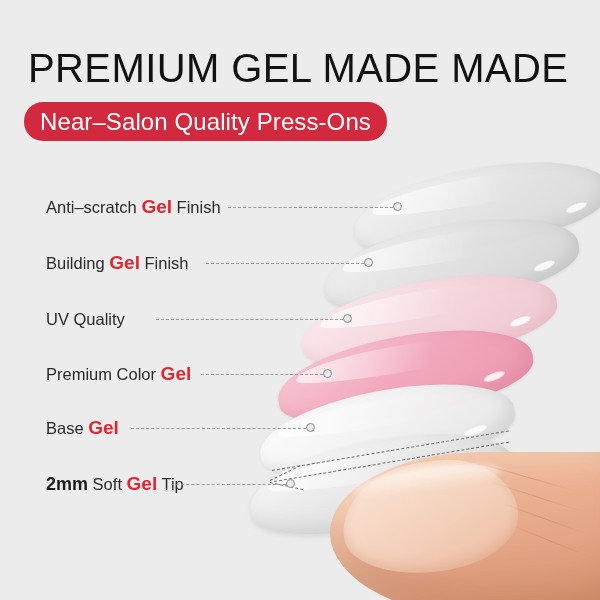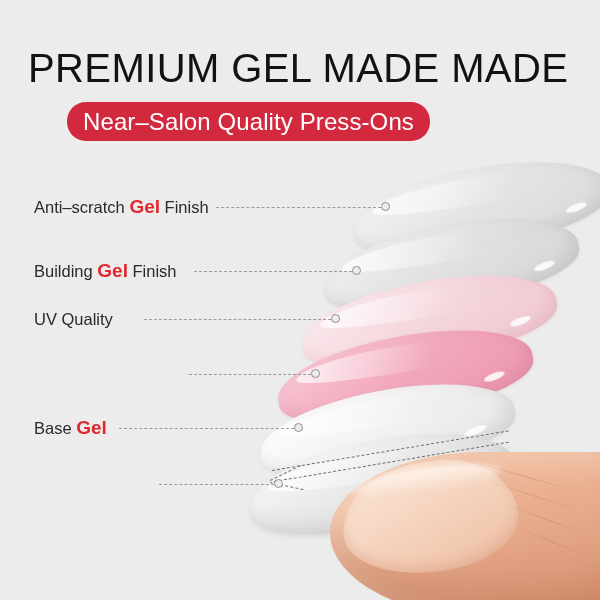--- a/index.html
+++ b/index.html
@@ -18,29 +18,28 @@
     position:absolute; left:28px; top:48px;
     font-size:40px; font-weight:400; color:#121212;
     letter-spacing:0.4px; white-space:nowrap; line-height:1;
   }
   .badge {
     position:absolute; left:24px; top:102px;
     height:39px; padding:16px 16px;
     background:#d3293f; border-radius:19px;
     display:flex; align-items:center;
     white-space:nowrap;
-    margin-left:43px;
   }
   .badge-text {
     color:#ffffff; font-size:24px; font-weight:400;
     letter-spacing:0.1px; line-height:1;
   }
 
   
-  .callout { position:absolute; left:4px; width:540px; height:26px; }
+  .callout { position:absolute; left:16px; width:540px; height:26px; }
   .label {
     position:absolute; left:30px; top:0;
     font-size:16.5px; color:#2a2a2a; white-space:nowrap;
     line-height:26px;
   }
   .label .gel { color:#e3252f; font-weight:700; font-size:19px; }
   .label .strong { color:#1d1d1d; font-weight:700; font-size:18px; }
   .leader {
     position:absolute; top:13px; height:0;
     border-top:1px dashed #9b9b9b;
@@ -168,38 +167,40 @@
   <div class="badge">
     <span class="badge-text">Near–Salon Quality Press-Ons</span>
   </div>
 
   <div id="callouts">
       <div class="callout" style="top: 194px;">
         <div class="label">Anti–scratch <span class="gel">Gel</span> Finish</div>
         <div class="leader" style="left: 212px; width: 165px;"></div>
         <div class="dot" style="left: 377px;"></div>
       </div>
-      <div class="callout" style="top: 250px; margin-top: 8px;">
+      <div class="callout" style="top: 250px;">
         <div class="label">Building <span class="gel">Gel</span> Finish</div>
         <div class="leader" style="left: 190px; width: 158px;"></div>
         <div class="dot" style="left: 348px;"></div>
       </div>
       <div class="callout" style="top: 306px;">
         <div class="label">UV Quality</div>
         <div class="leader" style="left: 140px; width: 187px;"></div>
         <div class="dot" style="left: 327px;"></div>
       </div>
       <div class="callout" style="top: 361px;">
+        <div class="label">Premium Color <span class="gel">Gel</span></div>
         <div class="leader" style="left: 185px; width: 122px;"></div>
         <div class="dot" style="left: 307px;"></div>
       </div>
       <div class="callout" style="top: 415px;">
         <div class="label">Base <span class="gel">Gel</span></div>
         <div class="leader" style="left: 115px; width: 175px;"></div>
         <div class="dot" style="left: 290px;"></div>
       </div>
       <div class="callout" style="top: 471px;">
+        <div class="label"><span class="strong">2mm</span> Soft <span class="gel">Gel</span> Tip</div>
         <div class="leader" style="left: 155px; width: 115px;"></div>
         <div class="dot" style="left: 270px;"></div>
       </div>
     </div>
 
 </div>
 
 </body></html>

